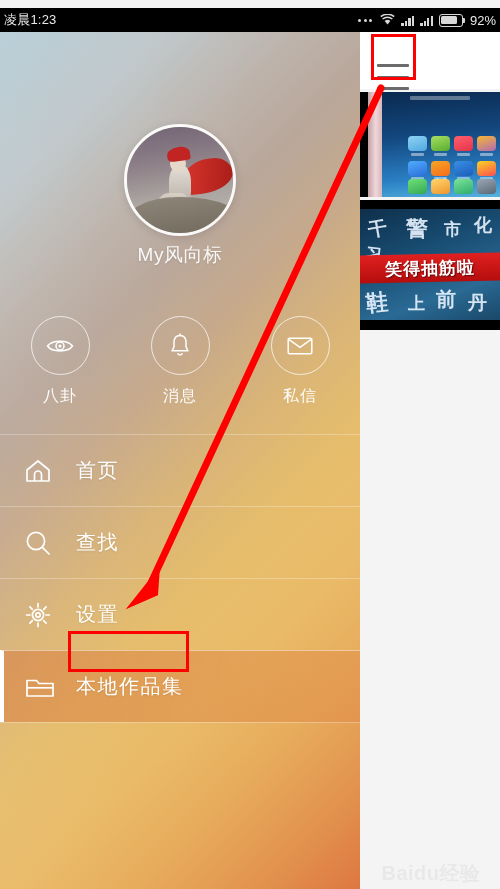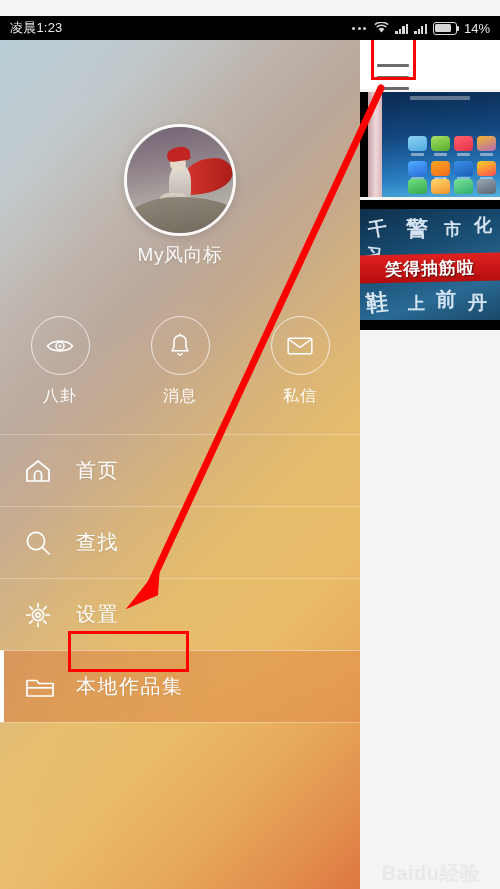--- a/index.html
+++ b/index.html
@@ -2,23 +2,23 @@
 <html><head>
 <meta charset="utf-8">
 <style>
   html,body{margin:0;padding:0;background:#fff;}
   body{width:500px;height:889px;overflow:hidden;
        font-family:"Liberation Sans","DejaVu Sans",sans-serif;}
 
   #screen{position:relative;width:500px;height:889px;overflow:hidden;background:#f4f4f4;}
 
   
-  #statusbar{position:absolute;left:0;top:16px;width:500px;height:24px;background:#000;
+  #statusbar{position:absolute;left:0;top:8px;width:500px;height:24px;background:#000;
              display:flex;align-items:center;justify-content:space-between;
-             padding:0 10px;box-sizing:border-box;z-index:60;}
+             padding:0 4px;box-sizing:border-box;z-index:60;}
   #statusbar .clock{color:#e9e9e9;font-size:13px;letter-spacing:.2px;}
   #statusbar .right{display:flex;align-items:center;gap:6px;}
   .dots{display:flex;gap:2.5px;align-items:flex-end;margin-right:2px;}
   .dots i{width:3px;height:3px;border-radius:50%;background:#d8d8d8;display:block;}
   .bars{display:flex;align-items:flex-end;gap:1.2px;height:11px;}
   .bars i{width:2.3px;background:#d8d8d8;display:block;}
   .bars i:nth-child(1){height:3px;}
   .bars i:nth-child(2){height:5px;}
   .bars i:nth-child(3){height:7.5px;}
   .bars i:nth-child(4){height:10px;}
@@ -171,21 +171,21 @@
         </span>
       <span class="bars">
           <i></i>
           <i></i>
           <i></i>
           <i></i>
         </span>
       <span class="batt">
           <span class="fill"></span>
         </span>
-      <span class="pct">14%</span>
+      <span class="pct">92%</span>
     </div>
   </div>
 
   <div id="content">
 
     <div id="topbar">
       <div id="hamburger">
         <span></span>
           <span></span>
           <span></span>

